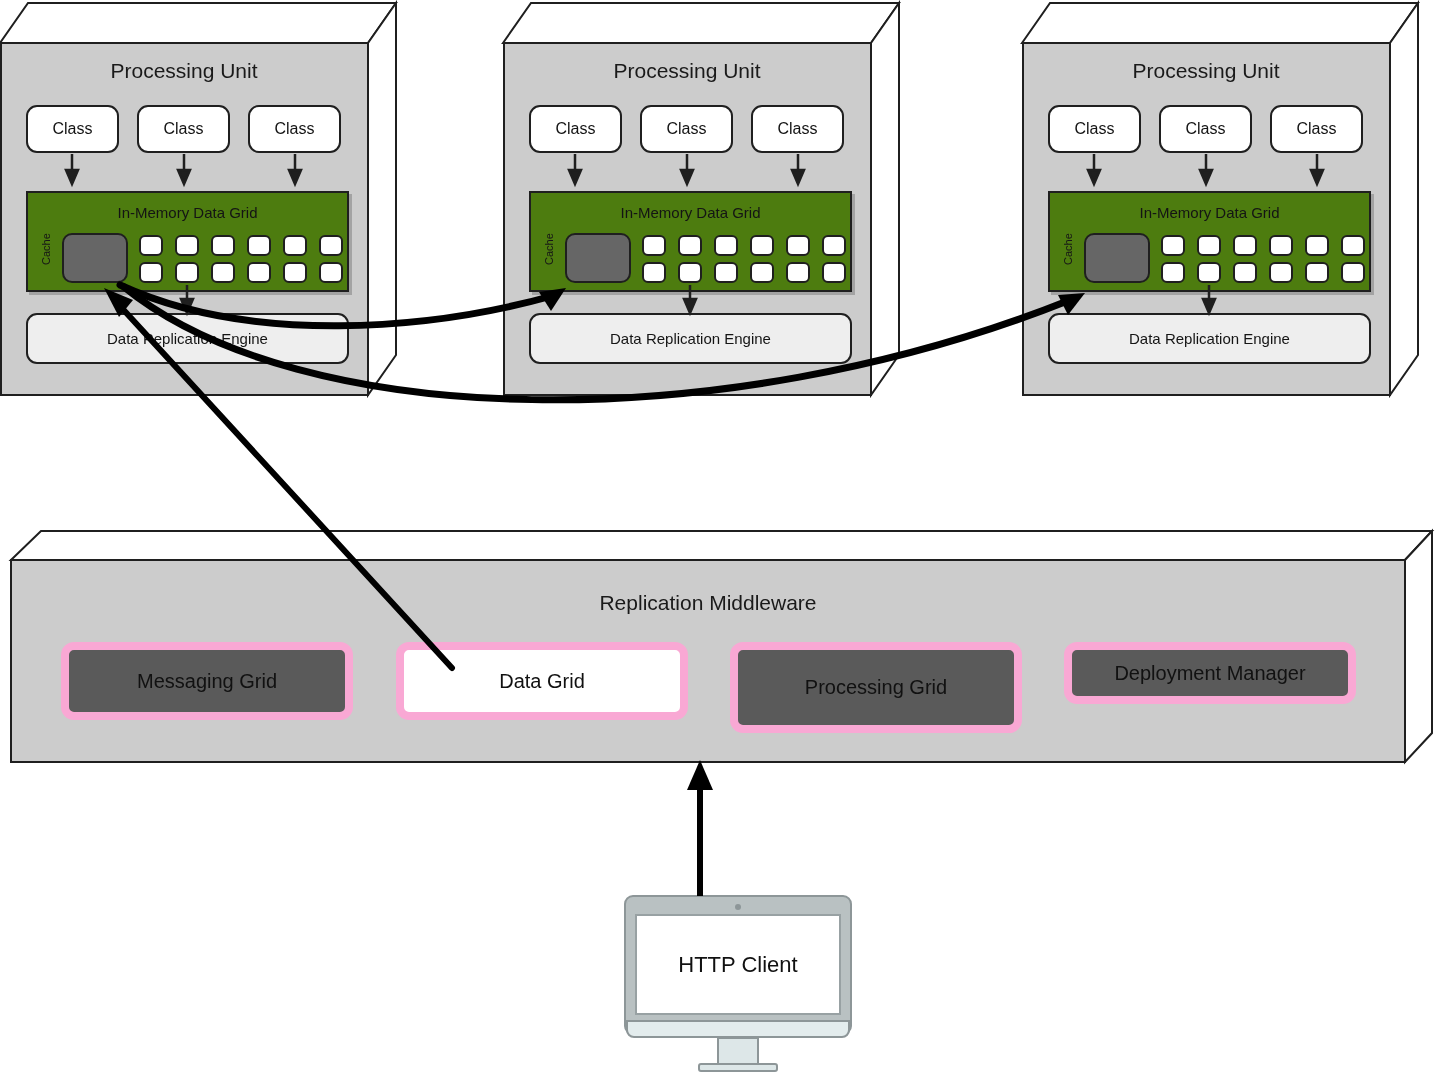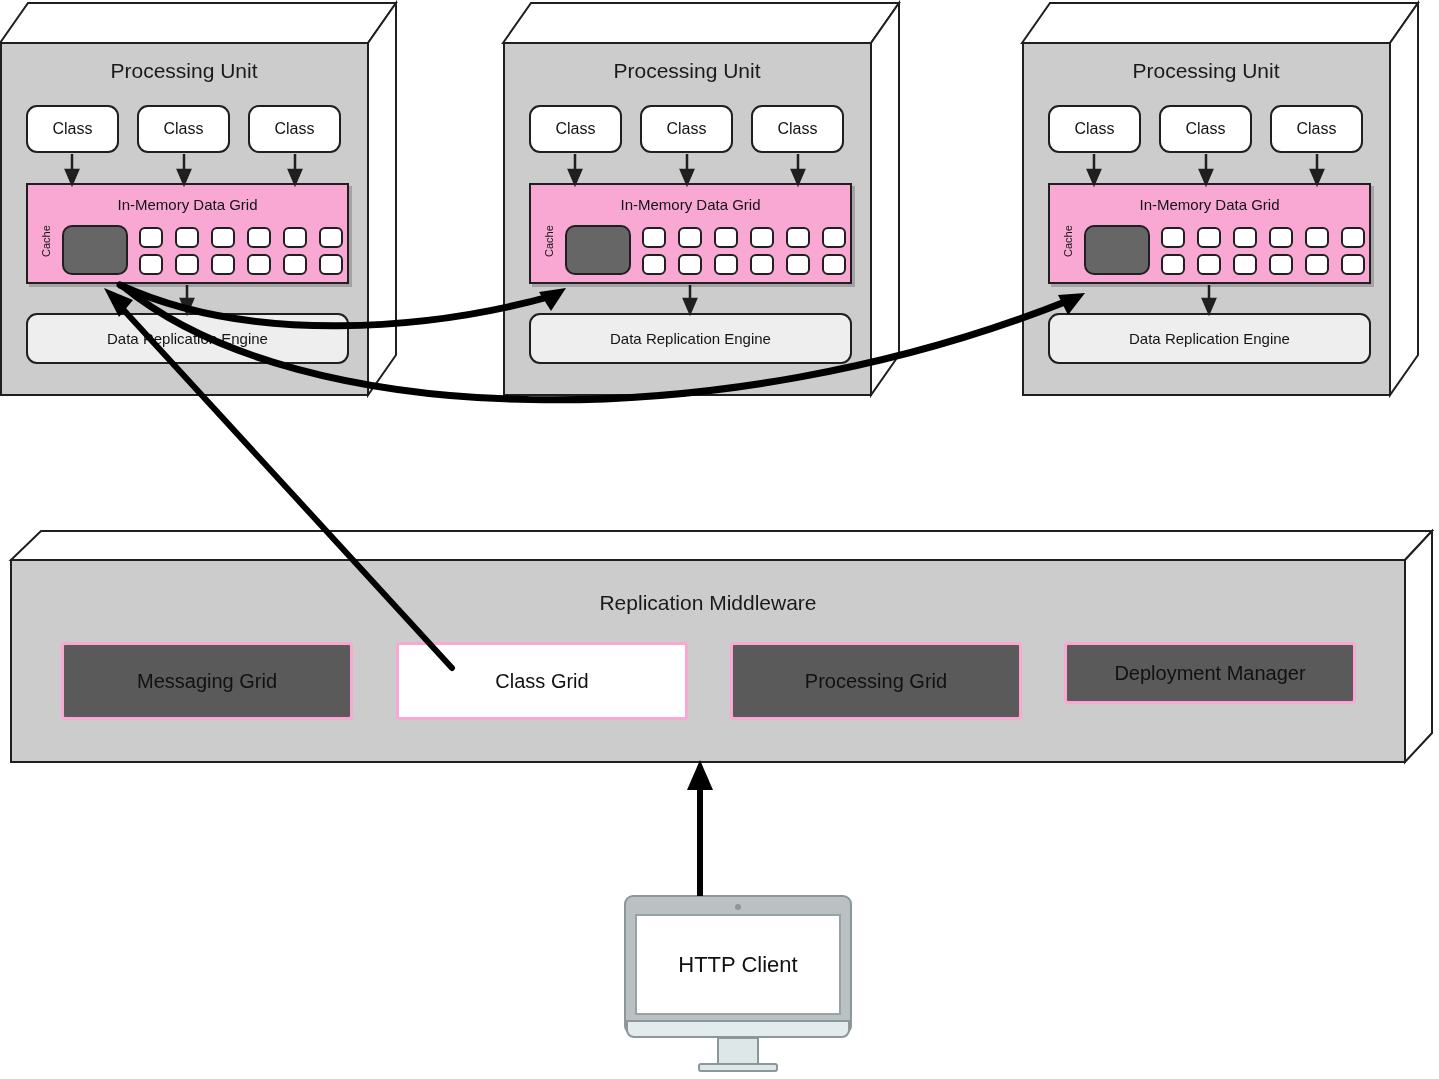--- a/index.html
+++ b/index.html
@@ -11,40 +11,40 @@
   .box3d{position:absolute;}
   .box3d svg{position:absolute;left:0;top:0;overflow:visible;}
 
   
   .pu-title{position:absolute;width:100%;text-align:center;
             font-size:21px;color:#1a1a1a;white-space:nowrap;}
   .class-box{position:absolute;background:#ffffff;border:2px solid #1f1f1f;
              border-radius:11px;display:flex;align-items:center;
              justify-content:center;font-size:16px;color:#131313;
              box-sizing:border-box;}
-  .imdg{position:absolute;background:#f9a8d4;border:2px solid #1f1f1f;
-        box-sizing:border-box;box-shadow:3px 3px 0 rgba(0,0,0,.20);}
+  .imdg{position:absolute;background:#4d7c0f;border:2px solid #1f1f1f;
+        box-sizing:border-box;box-shadow:3px 3px 0 rgba(0,0,0,.20);margin-top:8px;}
   .imdg-title{position:absolute;width:100%;text-align:center;
               font-size:15px;color:#141414;white-space:nowrap;}
   .cache-label{position:absolute;font-size:11px;color:#161616;
                transform:rotate(-90deg);transform-origin:left top;
                white-space:nowrap;}
   .cache-block{position:absolute;background:#666666;border:2px solid #1f1f1f;
                border-radius:10px;box-sizing:border-box;}
   .cell{position:absolute;background:#ffffff;border:2px solid #1f1f1f;
         border-radius:6px;box-sizing:border-box;}
   .dre{position:absolute;background:#eeeeee;border:2px solid #1f1f1f;
        border-radius:11px;display:flex;align-items:center;
        justify-content:center;font-size:15px;color:#141414;
        box-sizing:border-box;}
 
   
   .mw-title{position:absolute;width:100%;text-align:center;font-size:21px;
             color:#1a1a1a;white-space:nowrap;}
-  .mw-box{position:absolute;border:3px solid #f9a8d4;border-radius:4px;
+  .mw-box{position:absolute;border:8px solid #f9a8d4;border-radius:13px;
           display:flex;align-items:center;justify-content:center;
           font-size:20px;box-sizing:border-box;}
   .mw-box.dark{background:#5a5a5a;color:#111111;}
   .mw-box.light{background:#ffffff;color:#111111;}
 
   
   #monitor{position:absolute;}
   .mon-bezel{position:absolute;background:#b9c1c2;border:2px solid #8d9698;
              border-radius:9px;box-sizing:border-box;}
   .mon-screen{position:absolute;background:#ffffff;border:2px solid #98a1a3;
@@ -217,22 +217,22 @@
   <div class="box3d" id="mw" style="left:8px;top:528px;width:1431px;height:250px;">
     <svg width="1431" height="250" viewBox="0 0 1431 250">
       <polygon points="3,32 33,3 1424,3 1397,32" fill="#ffffff" stroke="#1f1f1f" stroke-width="2"></polygon>
       <polygon points="1397,32 1424,3 1424,205 1397,234" fill="#ffffff" stroke="#1f1f1f" stroke-width="2"></polygon>
       <rect x="3" y="32" width="1394" height="202" fill="#cccccc" stroke="#1f1f1f" stroke-width="2"></rect>
     </svg>
 
     <div class="mw-title" style="left:3px;top:63px;width:1394px;">Replication Middleware</div>
 
     <div class="mw-box dark" style="left:53px;top:114px;width:292px;height:78px;">Messaging Grid</div>
-    <div class="mw-box light" style="left:388px;top:114px;width:292px;height:78px;">Class Grid</div>
-    <div class="mw-box dark" style="left:722px;top:114px;width:292px;height:78px;">Processing Grid</div>
+    <div class="mw-box light" style="left:388px;top:114px;width:292px;height:78px;">Data Grid</div>
+    <div class="mw-box dark" style="left:722px;top:114px;width:292px;height:91px;">Processing Grid</div>
     <div class="mw-box dark" style="left:1056px;top:114px;width:292px;height:62px;">Deployment Manager</div>
   </div>
 
   <div id="monitor" style="left:624px;top:895px;width:230px;height:193px;">
     <div class="mon-bezel" style="left:0;top:0;width:228px;height:140px;"></div>
     <div class="mon-cam" style="left:111px;top:9px;width:6px;height:6px;"></div>
     <div class="mon-screen" style="left:11px;top:19px;width:206px;height:101px;">HTTP Client</div>
     <div class="mon-chin" style="left:2px;top:125px;width:224px;height:18px;border-radius:0 0 8px 8px;"></div>
     <div class="mon-neck" style="left:93px;top:142px;width:42px;height:28px;
          clip-path:polygon(0 0,100% 0,115% 100%,-15% 100%);"></div>

